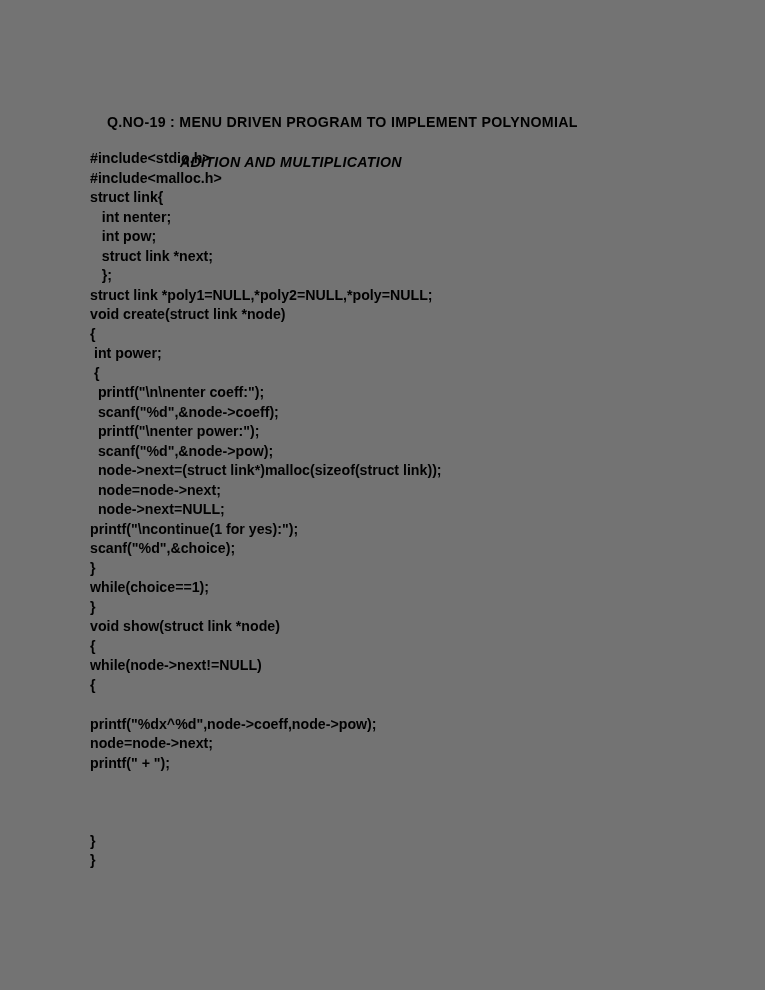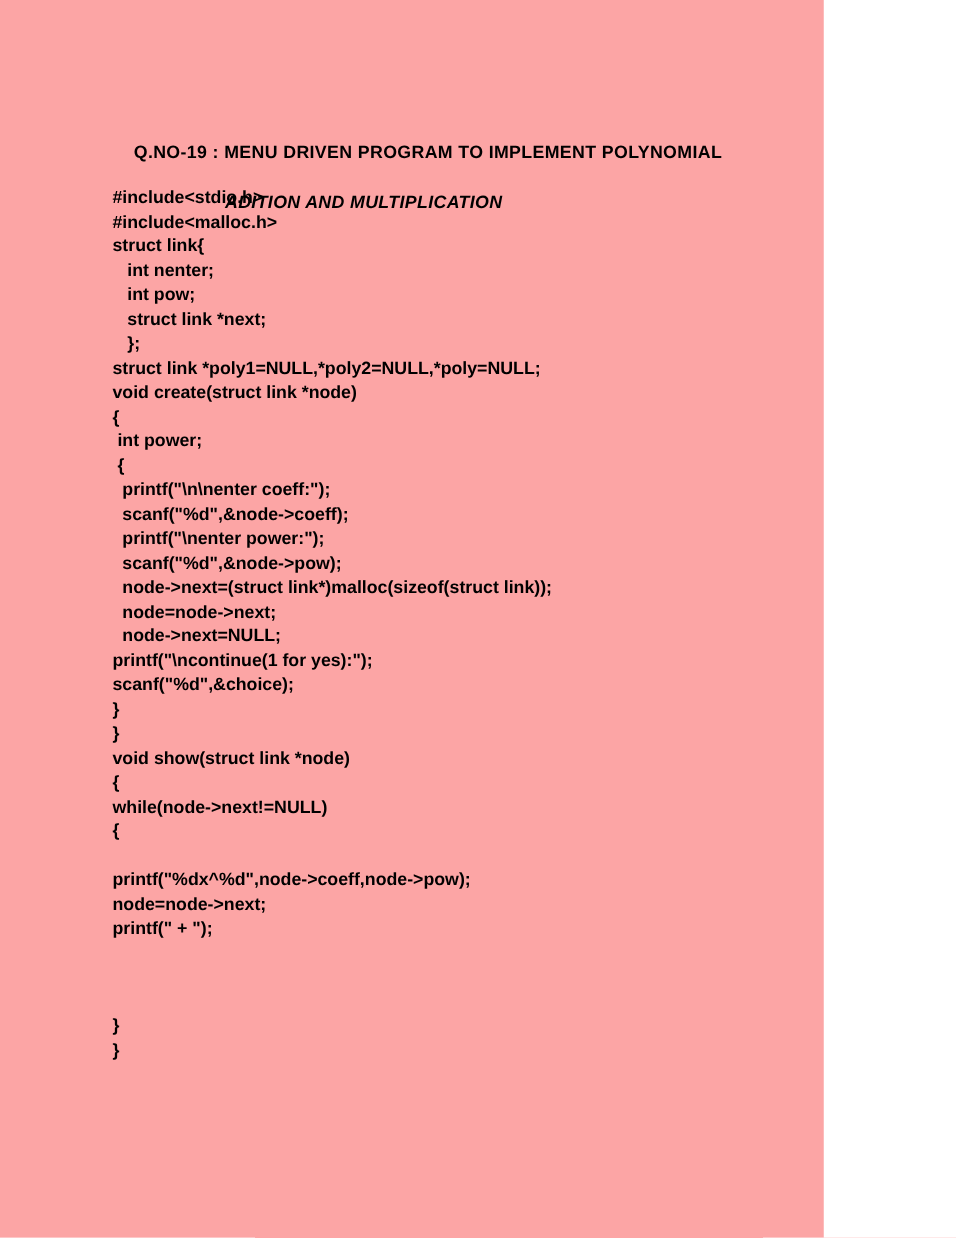--- a/index.html
+++ b/index.html
@@ -12,23 +12,23 @@
       height: 990px;
       position: relative;
       overflow: hidden;
       font-family: "Liberation Sans", sans-serif;
       color: #000000;
     }
     .page {
       position: absolute;
       left: 0;
       top: 0;
-      width: 659px;
+      width: 765px;
       height: 990px;
-      background: #fca5a5;
+      background: #737373;
     }
     .title {
       position: absolute;
       left: 90px;
       top: 92px;
       font-family: "Liberation Sans", sans-serif;
       font-weight: bold;
       font-size: 14.2px;
       letter-spacing: 0.3px;
       line-height: 20px;
@@ -79,20 +79,21 @@
       <span class="code-line">  printf("\n\nenter coeff:");</span>
       <span class="code-line">  scanf("%d",&amp;node-&gt;coeff);</span>
       <span class="code-line">  printf("\nenter power:");</span>
       <span class="code-line">  scanf("%d",&amp;node-&gt;pow);</span>
       <span class="code-line">  node-&gt;next=(struct link*)malloc(sizeof(struct link));</span>
       <span class="code-line">  node=node-&gt;next;</span>
       <span class="code-line">  node-&gt;next=NULL;</span>
       <span class="code-line">printf("\ncontinue(1 for yes):");</span>
       <span class="code-line">scanf("%d",&amp;choice);</span>
       <span class="code-line">}</span>
+      <span class="code-line">while(choice==1);</span>
       <span class="code-line">}</span>
       <span class="code-line">void show(struct link *node)</span>
       <span class="code-line">{</span>
       <span class="code-line">while(node-&gt;next!=NULL)</span>
       <span class="code-line">{</span>
       <span class="code-line"></span>
       <span class="code-line">printf("%dx^%d",node-&gt;coeff,node-&gt;pow);</span>
       <span class="code-line">node=node-&gt;next;</span>
       <span class="code-line">printf(" + ");</span>
       <span class="code-line"></span>

